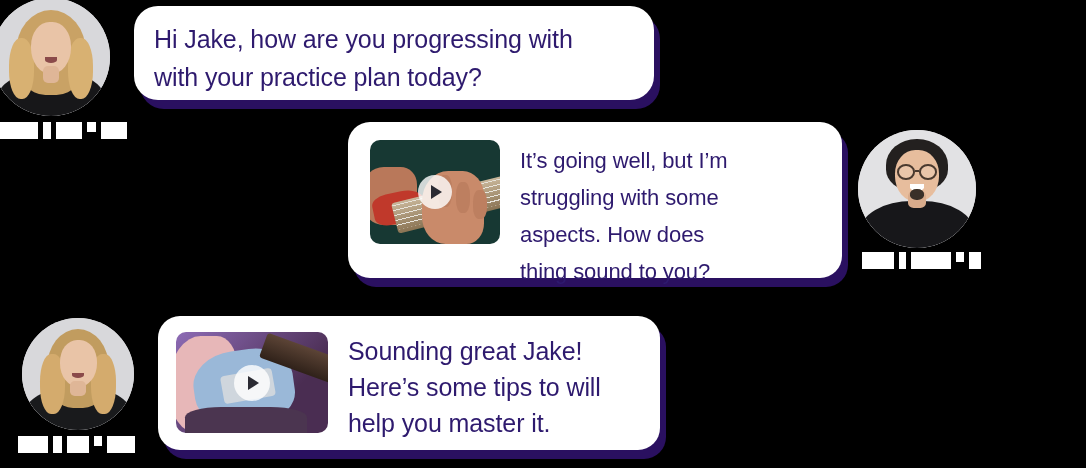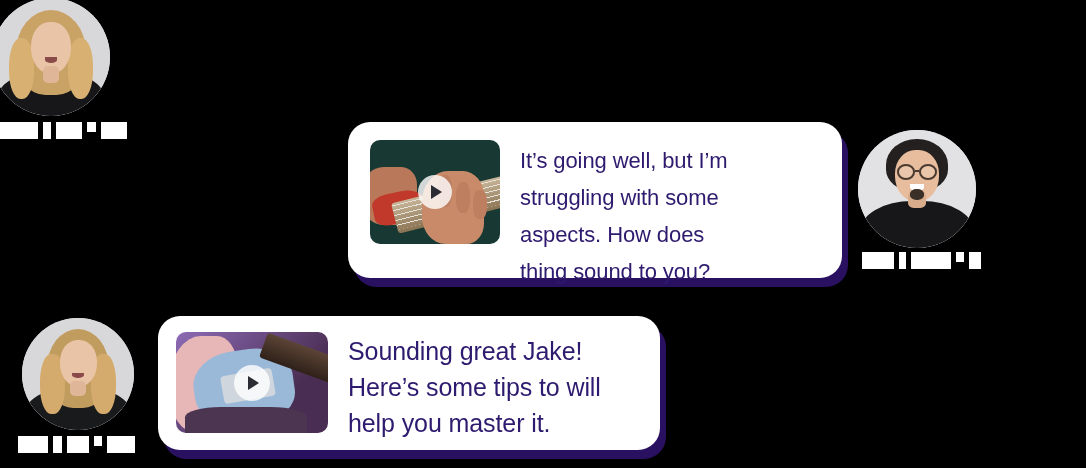--- a/index.html
+++ b/index.html
@@ -167,20 +167,26 @@
 
     <div class="name-block" style="left:8px; top:124px; gap:5px;">
       <span class="blk" style="width:38px;height:17px;"></span>
       <span class="blk" style="width:8px;height:17px;"></span>
       <span class="blk" style="width:26px;height:17px;"></span>
       <span class="blk" style="width:9px;height:10px;"></span>
       <span class="blk" style="width:26px;height:17px;"></span>
     </div>
   </div>
 
+  <div class="bubble" id="bubble1">
+    <div class="bubble-inner">
+      <div class="bubble-text">Hi Jake, how are you progressing with
+with your practice plan today?</div>
+    </div>
+  </div>
 
   <div class="bubble" id="bubble2">
     <div class="bubble-inner">
 
       <div class="thumb thumb-2">
         <div class="thumb-bg t2-bg">
           <div class="t2-skin"></div>
           <div class="t2-red"></div>
           <div class="t2-neck"></div>
           <div class="t2-strings"></div>

